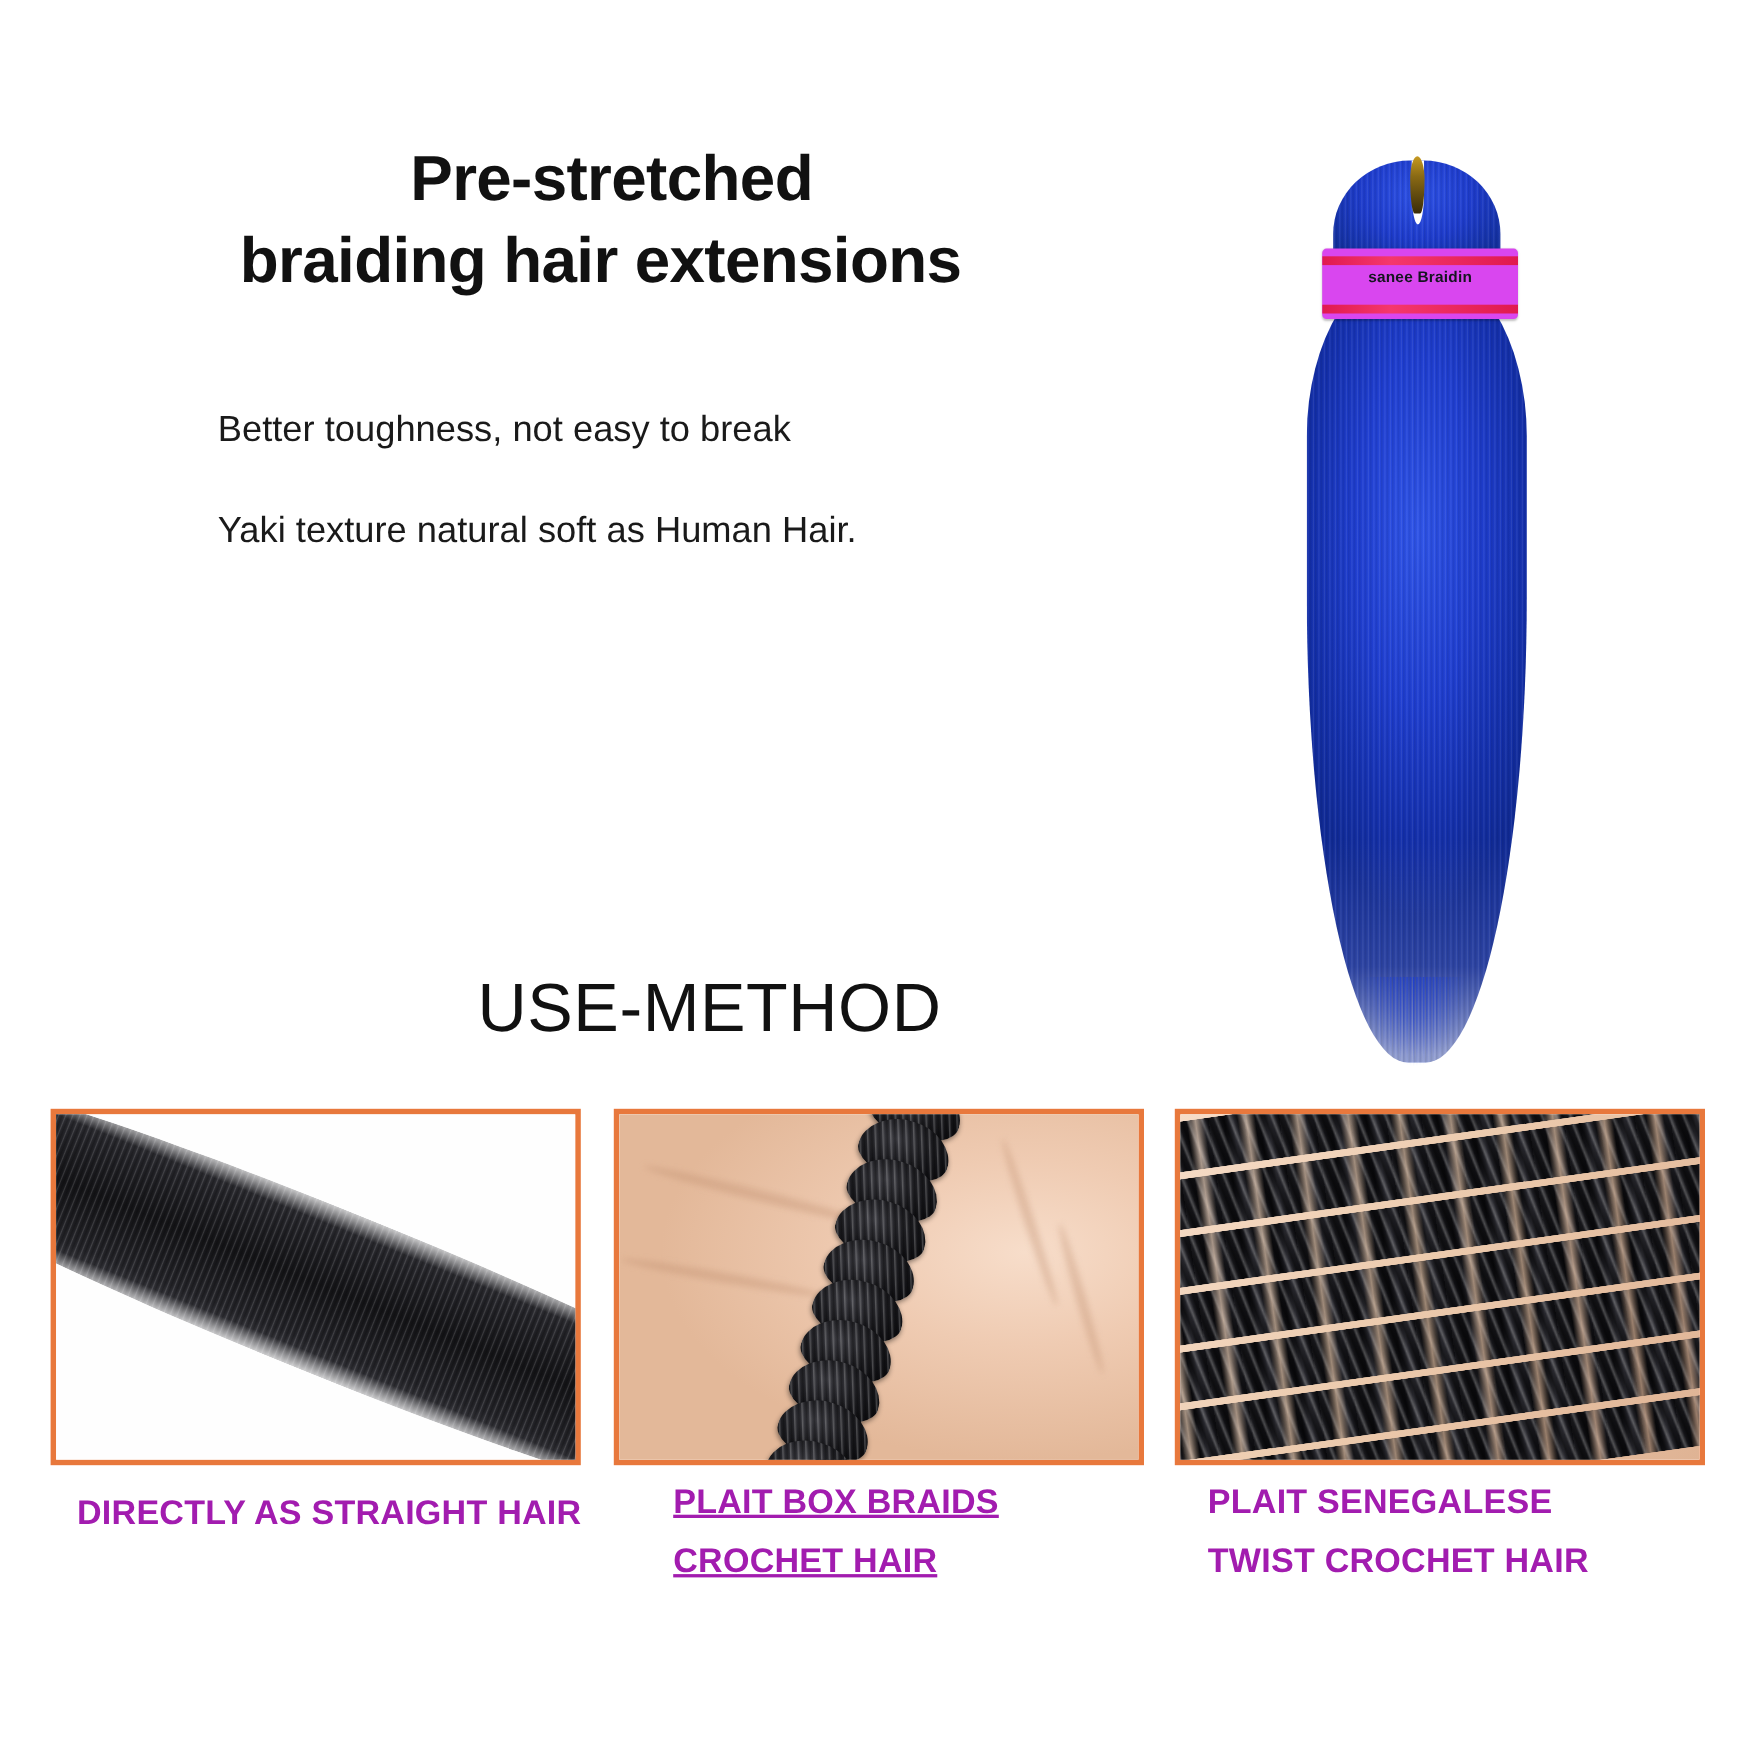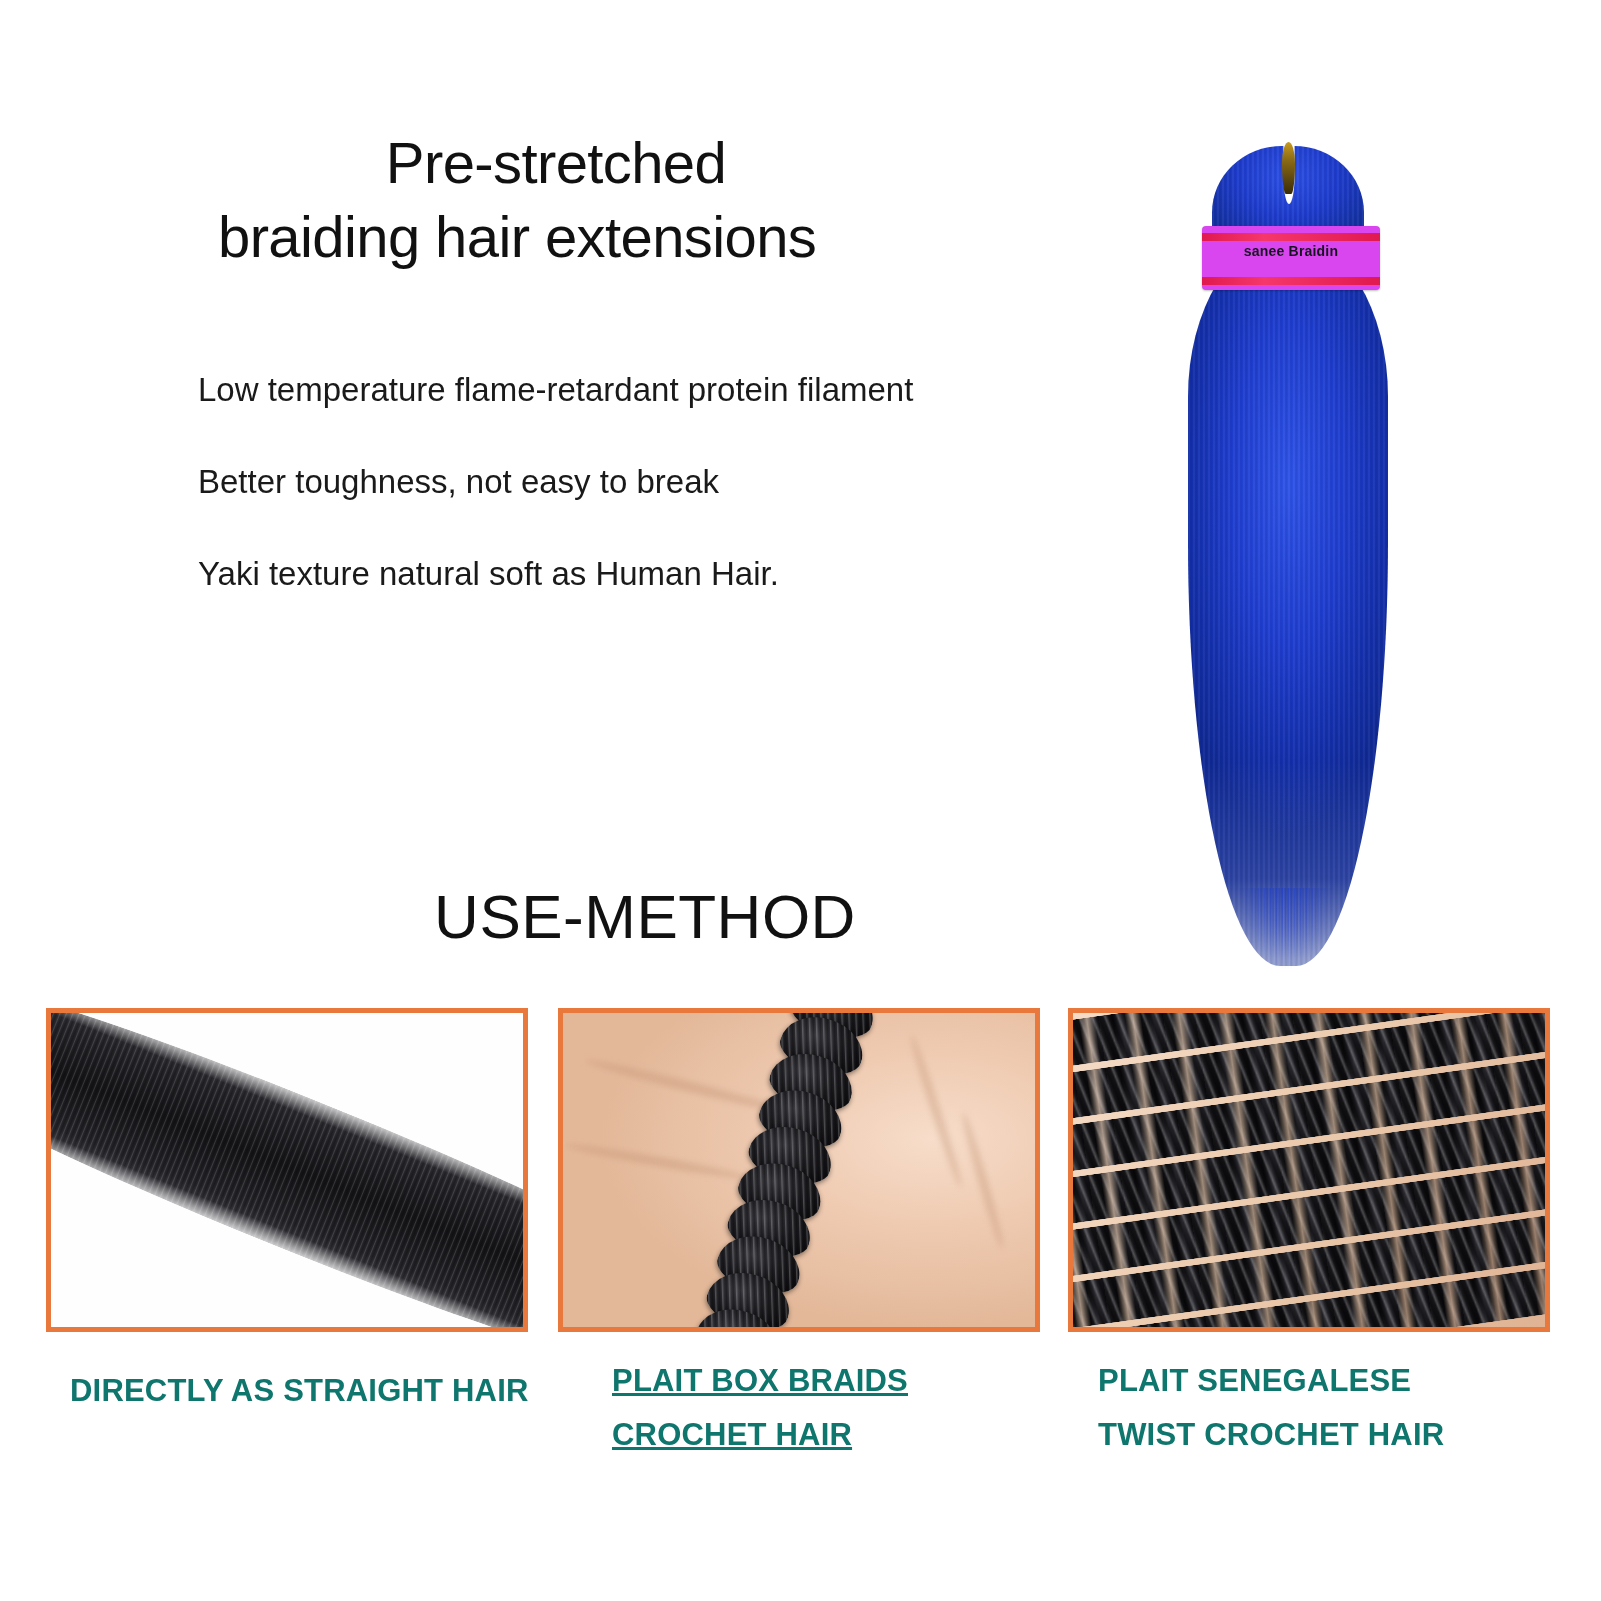--- a/index.html
+++ b/index.html
@@ -17,21 +17,21 @@
   }
 
   
   #title-block {
     position: absolute;
     left: 196px;
     top: 126px;
     width: 880px;
   }
   .title-line {
-    font-weight: normal;
+    font-weight: bold;
     font-size: 58px;
     line-height: 74px;
     color: #111111;
     letter-spacing: -0.6px;
     white-space: nowrap;
   }
   #title-line-1 { text-align: center; padding-right: 160px; }
   #title-line-2 { text-align: left; margin-left: 22px; }
 
   
@@ -293,38 +293,36 @@
     mask-image: repeating-linear-gradient(90deg, #000 0px, #000 30px, rgba(0,0,0,0.35) 38px, #000 46px);
     box-shadow: 0 3px 6px rgba(0,0,0,0.4);
   }
 
   
   .method-caption {
     position: absolute;
     font-size: 31px;
     font-weight: bold;
     line-height: 54px;
-    color: #0f766e;
+    color: #a21caf;
     letter-spacing: 0.2px;
-    margin-top: 16px;
   }
   #method-caption-0 { left: 70px;   top: 1348px; width: 470px; }
   #method-caption-1 { left: 612px;  top: 1338px; width: 430px; text-decoration: underline; }
   #method-caption-2 { left: 1098px; top: 1338px; width: 400px; }
 </style>
 </head>
 <body>
 
 <div id="title-block">
   <div class="title-line" id="title-line-1">Pre-stretched</div>
   <div class="title-line" id="title-line-2">braiding hair extensions</div>
 </div>
 
 <div id="feature-list">
-  <div class="feature-item">Low temperature flame-retardant protein filament</div>
   <div class="feature-item">Better toughness, not easy to break</div>
   <div class="feature-item">Yaki texture natural soft as Human Hair.</div>
 </div>
 
 <div id="use-method-heading">USE-METHOD</div>
 
 <div id="product-figure">
   <div class="hair-top"></div>
   <div class="hair-top-notch"></div>
   <div class="gold-loop"></div>

